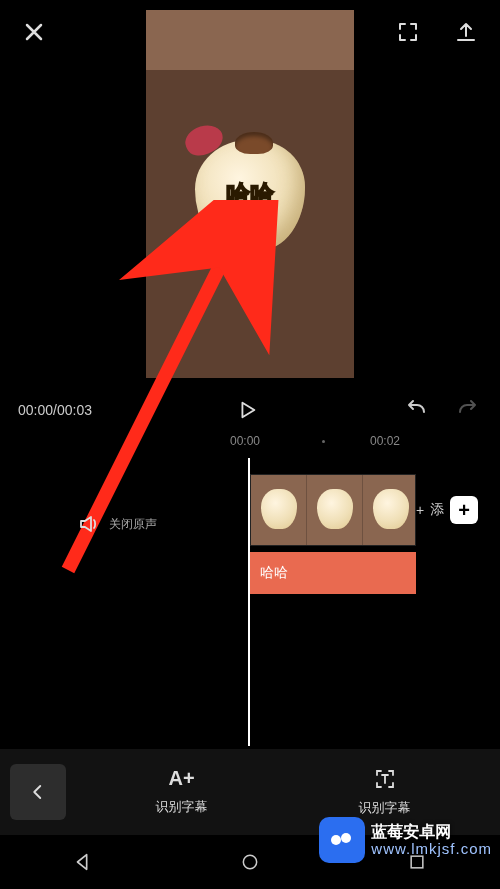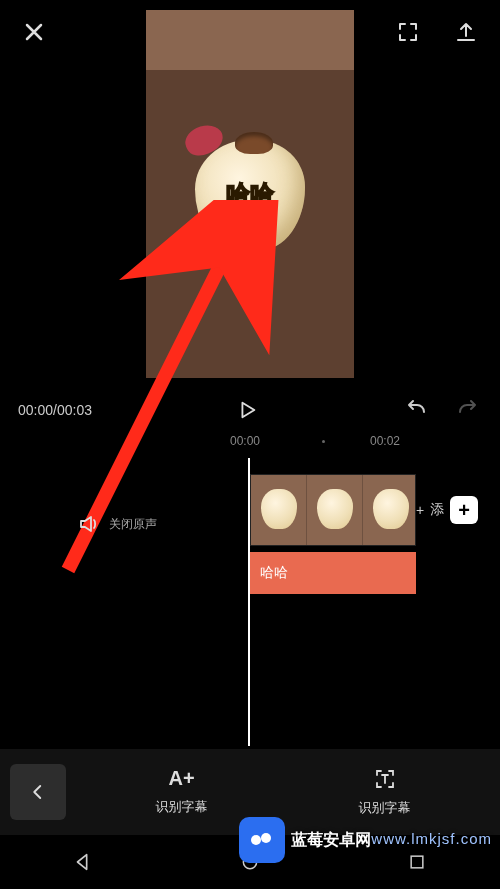--- a/index.html
+++ b/index.html
@@ -258,21 +258,21 @@
     display:flex; align-items:center; justify-content:center;
     position: relative;
   }
   .watermark .berries { width:22px; height:18px; position:relative; }
   .watermark .berries::before,
   .watermark .berries::after {
     content:""; position:absolute; width:10px; height:10px; background:#fff; border-radius:50%;
   }
   .watermark .berries::before { left:0; top:4px; }
   .watermark .berries::after { left:10px; top:2px; }
-  .watermark .wm-text { display:flex; line-height:1.1; }
+  .watermark .wm-text { display:flex; flex-direction:column; line-height:1.1; }
   .watermark .wm-line1 { color:#fff; font-size:16px; font-weight:600; text-shadow:0 0 4px rgba(0,0,0,.8); }
   .watermark .wm-line2 { color:#9fc3ff; font-size:15px; letter-spacing:1px; text-shadow:0 0 4px rgba(0,0,0,.8); }
 </style>
 </head>
 <body>
 
 <div class="topbar">
   <div class="icon-btn">
     <svg width="24" height="24" viewBox="0 0 24 24" fill="none">
       <path d="M5 5 L19 19 M19 5 L5 19" stroke="#ddd" stroke-width="2.5" stroke-linecap="round"></path>

